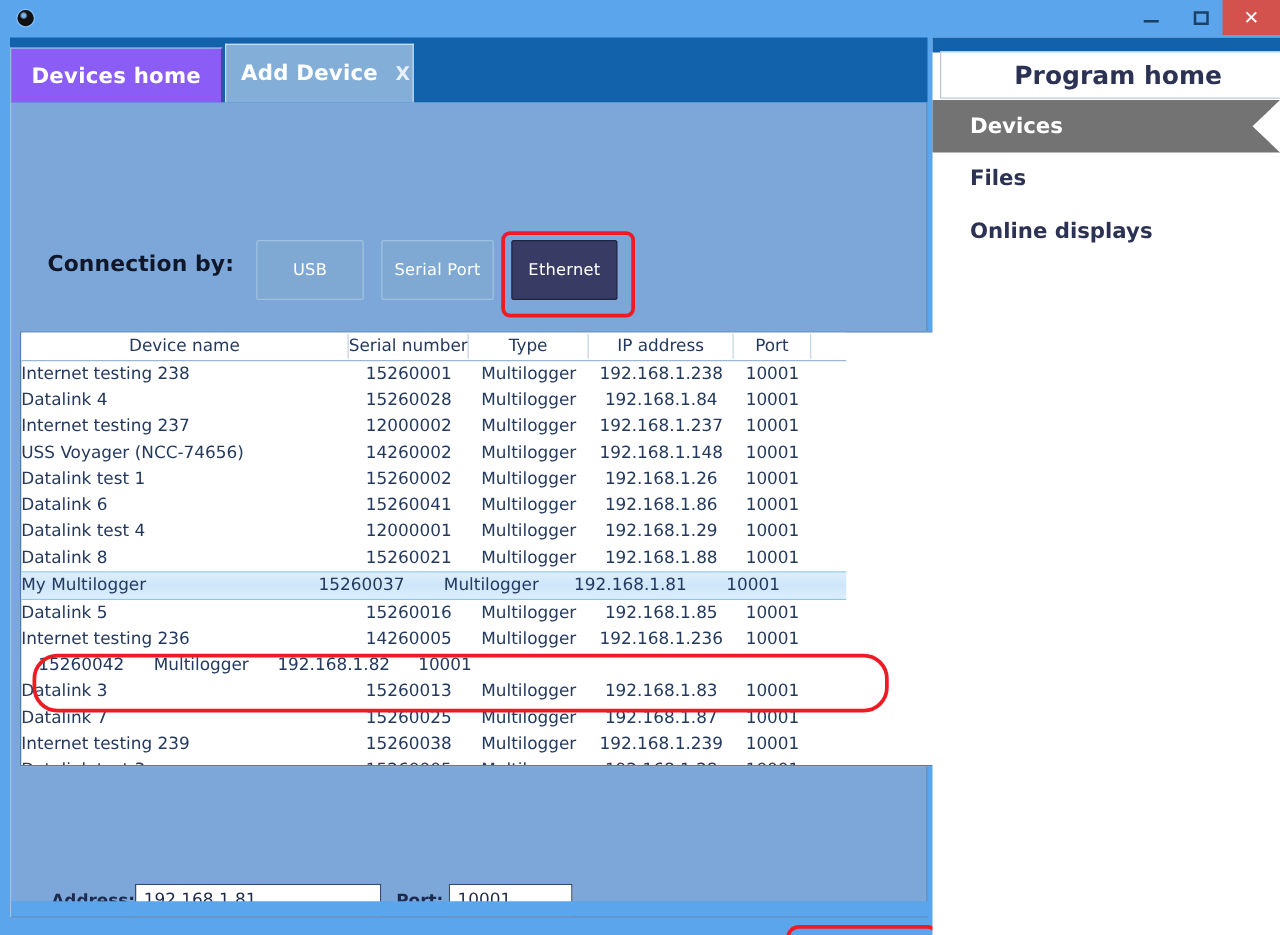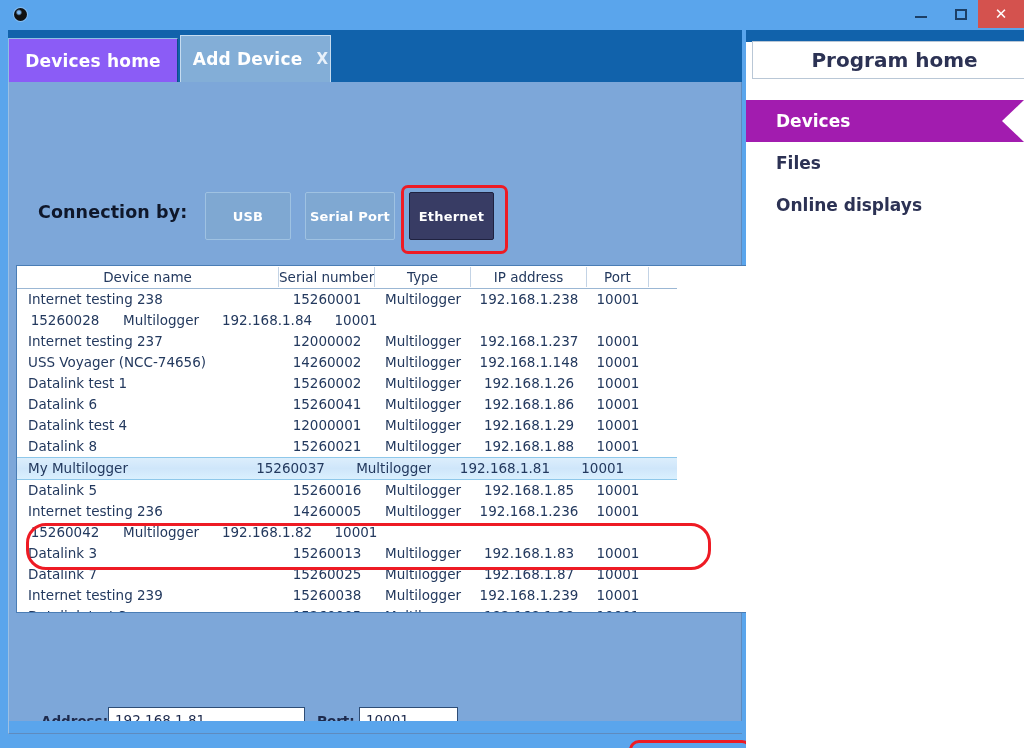--- a/index.html
+++ b/index.html
@@ -138,21 +138,21 @@
     letter-spacing: .1px;
   }
 
   .pillbtn {
     position: absolute;
     display: flex;
     align-items: center;
     justify-content: center;
     color: #ffffff;
     font-size: 13px;
-    font-weight: bold;
+    font-weight: normal;
     box-sizing: border-box;
     border-radius: 2px;
     letter-spacing: .2px;
   }
   .pillbtn.normal {
     background: #7fa8d2;
     border: 1px solid #9fc2e2;
   }
   .pillbtn.active {
     background: #383c64;
@@ -223,21 +223,21 @@
     box-sizing: border-box;
     overflow: hidden;
     white-space: nowrap;
   }
   .c-name   { width: 262px; }
   .c-serial { width: 96px;  text-align: center; }
   .c-type   { width: 96px;  text-align: center; }
   .c-ip     { width: 116px; text-align: center; }
   .c-port   { width: 62px;  text-align: center; }
   .c-pad    { width: 28px;  border-right: none !important; }
-  .trow .c-name { padding-left: 11px; }
+  .trow .c-name { }
   .trow.selected {
     background: linear-gradient(to bottom, #dceefc 0%, #cfe6fa 50%, #daf0fe 100%);
     border-top: 1px solid #8fc8ea;
     border-bottom: 1px solid #8fc8ea;
     height: 21px;
     gap: 28px;
   }
 
   
   #vscroll {
@@ -375,23 +375,22 @@
     height: 42px;
     display: flex;
     align-items: center;
     padding-left: 30px;
     color: #2c3254;
     font-size: 17px;
     font-weight: bold;
     box-sizing: border-box;
   }
   .side-item.active {
-    background: #a21caf;
+    background: #737373;
     color: #ffffff;
-    margin-top: 20px;
   }
   .side-notch {
     position: absolute;
     right: 0; top: 0;
     width: 0; height: 0;
     border-top: 21px solid transparent;
     border-bottom: 21px solid transparent;
     border-right: 22px solid #ffffff;
   }
   .side-item.active .side-label { color: #ffffff; }
@@ -473,20 +472,21 @@
         <div id="table-body">
             <div class="trow">
               <div class="cell c-name">Internet testing 238</div>
               <div class="cell c-serial">15260001</div>
               <div class="cell c-type">Multilogger</div>
               <div class="cell c-ip">192.168.1.238</div>
               <div class="cell c-port">10001</div>
               <div class="cell c-pad"></div>
             </div>
             <div class="trow">
+              <div class="cell c-name">Datalink 4</div>
               <div class="cell c-serial">15260028</div>
               <div class="cell c-type">Multilogger</div>
               <div class="cell c-ip">192.168.1.84</div>
               <div class="cell c-port">10001</div>
               <div class="cell c-pad"></div>
             </div>
             <div class="trow">
               <div class="cell c-name">Internet testing 237</div>
               <div class="cell c-serial">12000002</div>
               <div class="cell c-type">Multilogger</div>

